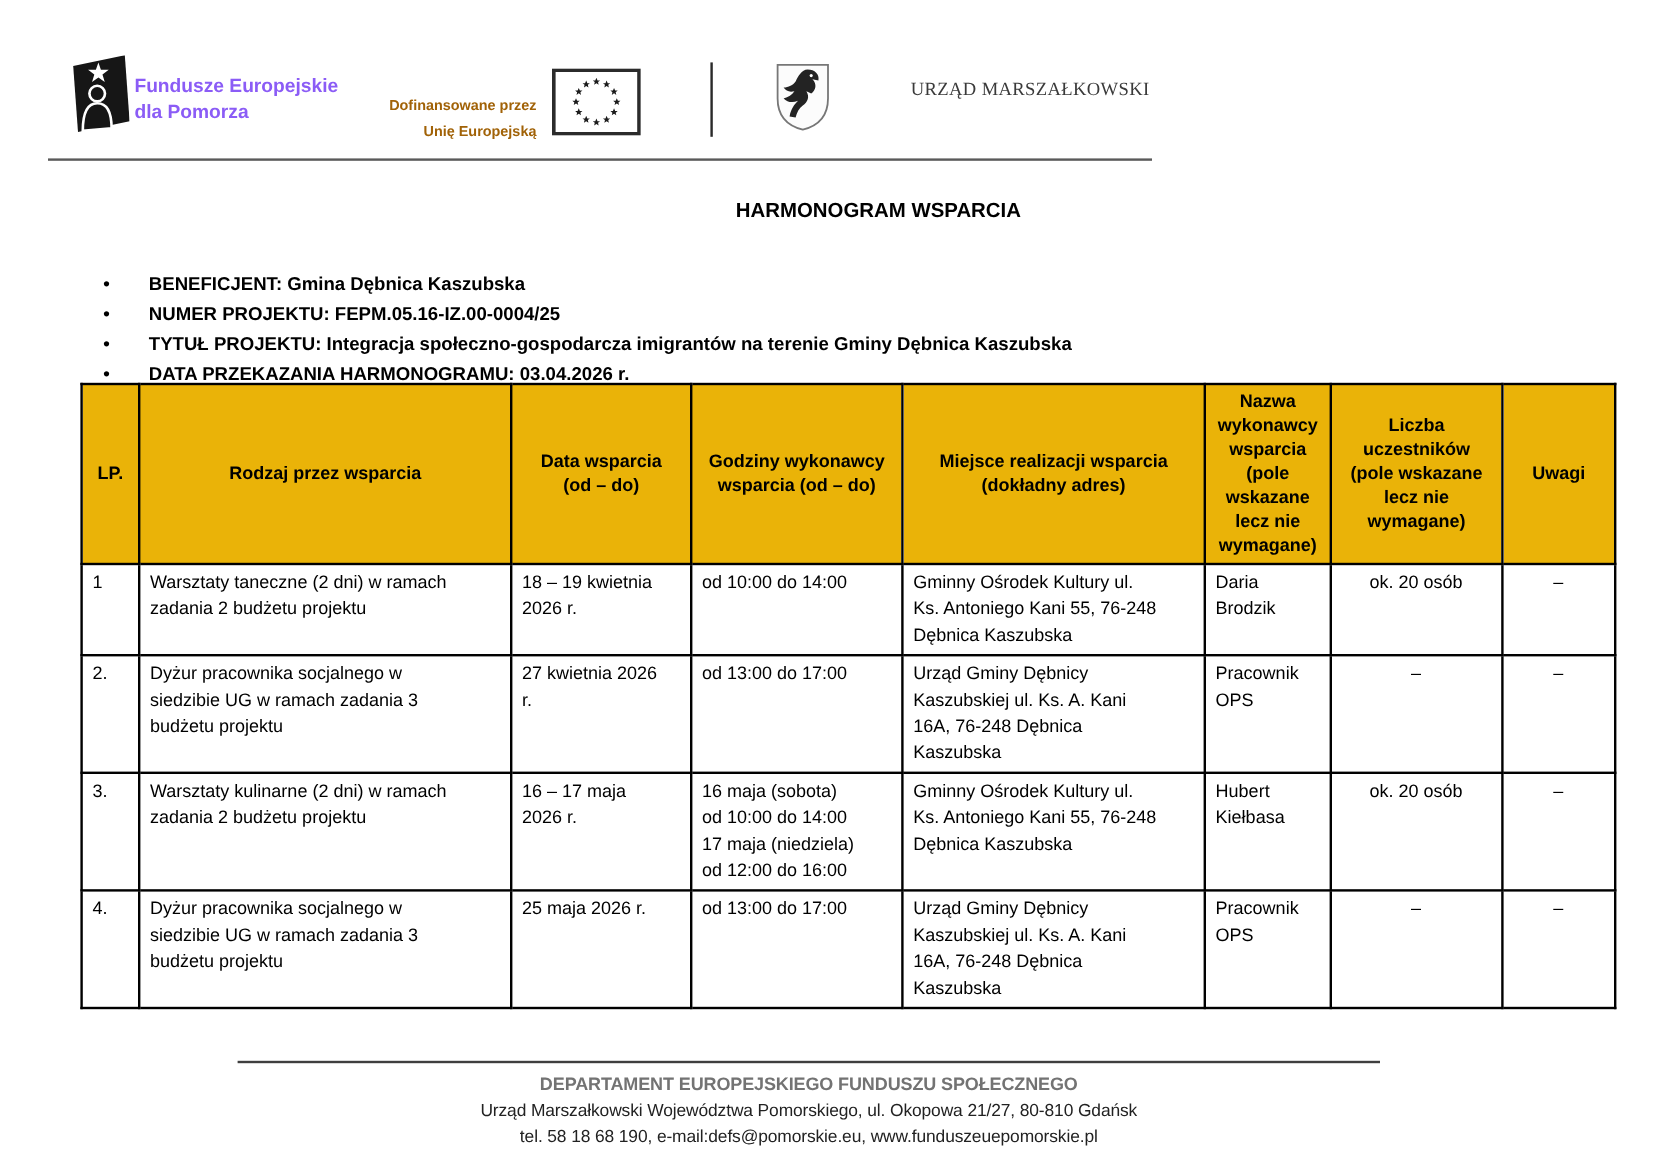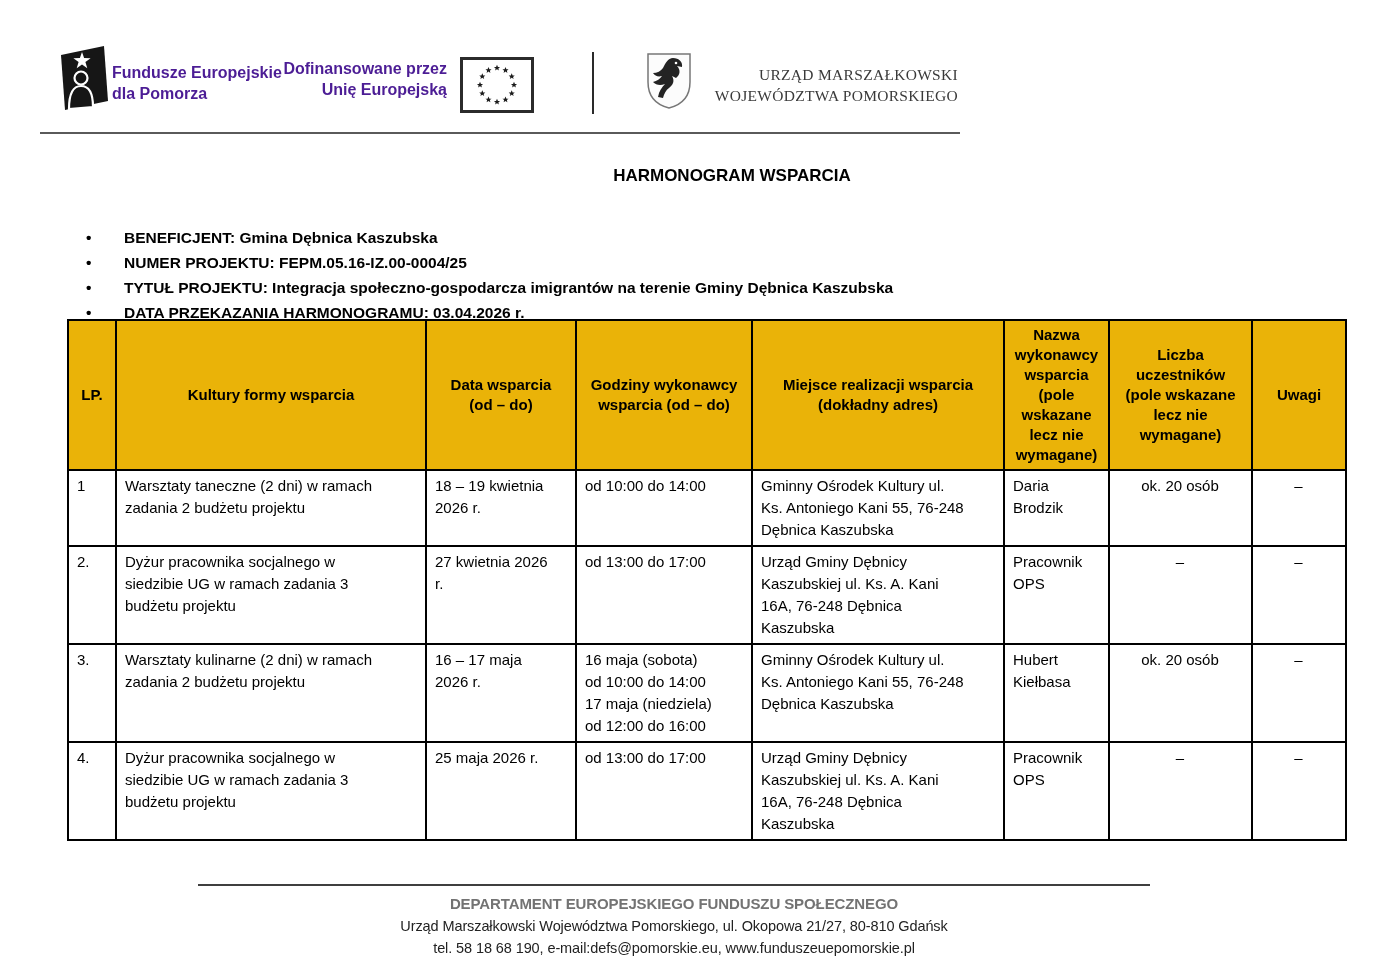--- a/index.html
+++ b/index.html
@@ -3,22 +3,22 @@
 <meta charset="utf-8">
 <style>
   html,body { margin:0; padding:0; background:#fff; }
   .page {
     position:relative; width:1394px; height:975px; background:#ffffff;
     font-family:"Liberation Sans","DejaVu Sans",sans-serif; color:#000;
     overflow:hidden;
   }
   
   .fe-logo  { position:absolute; left:58px;  top:46px; }
-  .fe-text  { position:absolute; left:112px; top:62px; font-size:16px; font-weight:bold; line-height:21px; color:#4c1d95; }
-  .eu-text  { position:absolute; left:237px; top:58px; width:210px; text-align:right; font-size:16px; font-weight:bold; line-height:21px; color:#4c1d95; }
+  .fe-text  { position:absolute; left:112px; top:62px; font-size:16px; font-weight:bold; line-height:21px; color:#8b5cf6; }
+  .eu-text  { position:absolute; left:237px; top:78px; width:210px; text-align:right; font-size:12px; font-weight:bold; line-height:21px; color:#a16207; }
   .eu-flag  { position:absolute; left:460px; top:57px; }
   .hdr-divider { position:absolute; left:592px; top:52px; width:2px; height:62px; background:#2a2a2a; }
   .coa      { position:absolute; left:645px; top:52px; }
   .marshal  { position:absolute; left:698px; top:64px; width:260px; text-align:right;
               font-family:"Liberation Serif","DejaVu Serif",serif; font-size:15.5px; line-height:21px;
               color:#3a3a3a; letter-spacing:0.3px; }
   .header-rule { position:absolute; left:40px; top:132px; width:920px; height:2px; background:#5a5a5a; }
   
   .title { position:absolute; left:70px; top:166px; width:1324px; text-align:center;
            font-size:17px; font-weight:bold; }
@@ -91,21 +91,20 @@
   <div class="coa">
     <svg width="48" height="58" viewBox="0 0 48 58" aria-hidden="true">
       <path d="M3,2 H45 V30 C45,46 36,53 24,56 C12,53 3,46 3,30 Z" fill="#fcfcfc" stroke="#777" stroke-width="1.5"></path>
       <path d="M28,6 c6,0 10,4 9,9 l-5,-1 c4,4 3,9 -1,12 l-4,-2 c3,5 1,9 -3,12 c-3,2 -5,6 -6,10 l-5,-1 c1,-6 4,-10 7,-13 c-5,2 -9,1 -12,-2 c4,-1 7,-3 9,-6 c-4,1 -7,0 -9,-3 c4,0 8,-2 10,-5 c2,-4 5,-10 10,-10 z" fill="#232323"></path>
       <circle cx="31" cy="11" r="1.3" fill="#fff"></circle>
     </svg>
   </div>
 
   <div class="marshal">
     <div>URZĄD MARSZAŁKOWSKI</div>
-    <div>WOJEWÓDZTWA POMORSKIEGO</div>
   </div>
 
   <div class="header-rule"></div>
 
   <div class="title">HARMONOGRAM WSPARCIA</div>
 
   <ul class="info-list">
     <li>BENEFICJENT: Gmina Dębnica Kaszubska</li>
     <li>NUMER PROJEKTU: FEPM.05.16-IZ.00-0004/25</li>
     <li>TYTUŁ PROJEKTU: Integracja społeczno-gospodarcza imigrantów na terenie Gminy Dębnica Kaszubska</li>
@@ -119,21 +118,21 @@
         <col style="width:150px">
         <col style="width:176px">
       <col style="width:252px">
         <col style="width:105px">
         <col style="width:143px">
         <col style="width:94px">
     </colgroup>
     <thead>
       <tr>
         <th>LP.</th>
-        <th>Kultury formy wsparcia</th>
+        <th>Rodzaj przez wsparcia</th>
         <th>Data wsparcia
 (od – do)</th>
         <th>Godziny wykonawcy
 wsparcia (od – do)</th>
         <th>Miejsce realizacji wsparcia
 (dokładny adres)</th>
         <th>Nazwa
 wykonawcy
 wsparcia
 (pole

